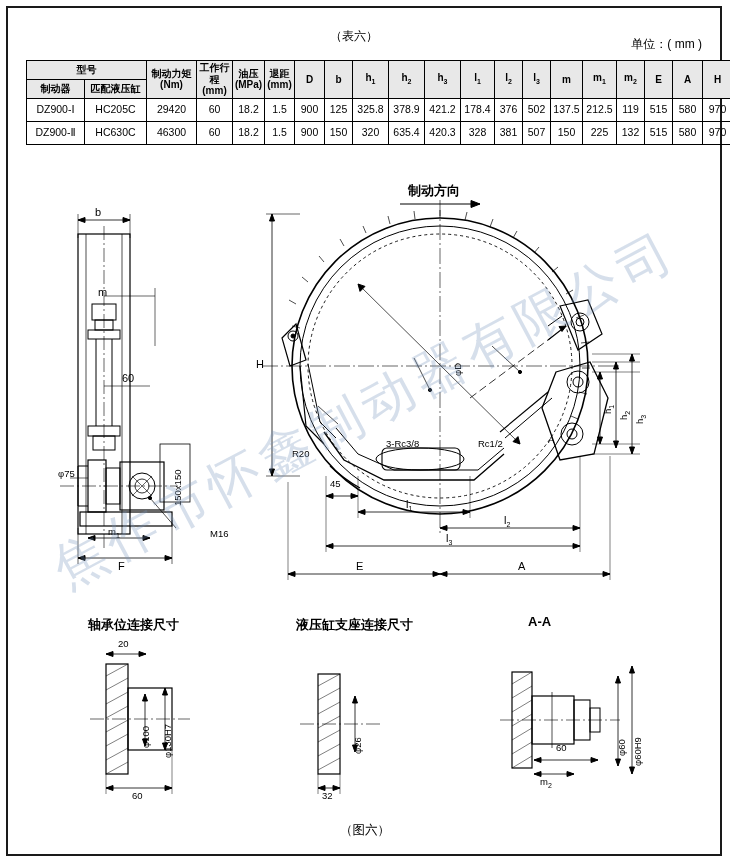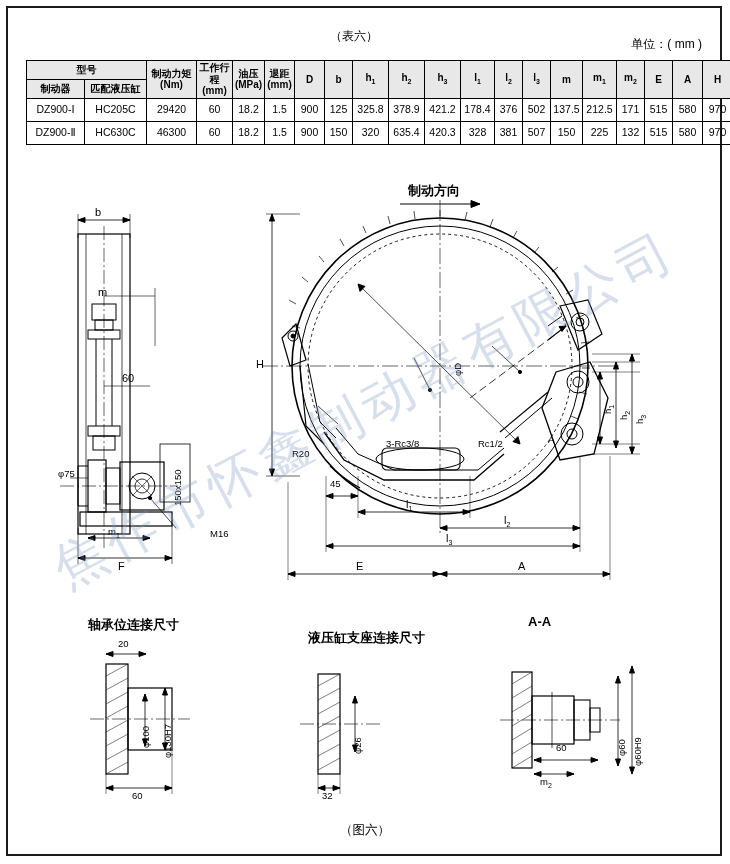--- a/index.html
+++ b/index.html
@@ -131,21 +131,21 @@
       <td>900</td>
       <td>125</td>
       <td>325.8</td>
       <td>378.9</td>
       <td>421.2</td>
       <td>178.4</td>
       <td>376</td>
       <td>502</td>
       <td>137.5</td>
       <td>212.5</td>
-      <td>171</td>
+      <td>119</td>
       <td>515</td>
       <td>580</td>
       <td>970</td>
 
     </tr>
     <tr class="row">
       <td>DZ900-Ⅱ</td>
       <td>HC630C</td>
       <td>46300</td>
       <td>60</td>
@@ -429,21 +429,21 @@
     <div class="lbl" style="left:406px;top:322px;">l<span class="sub">1</span></div>
     <div class="lbl" style="left:504px;top:338px;">l<span class="sub">2</span></div>
     <div class="lbl" style="left:446px;top:356px;">l<span class="sub">3</span></div>
     <div class="lbl" style="left:356px;top:384px;">E</div>
     <div class="lbl" style="left:518px;top:384px;">A</div>
     <div class="lbl sm rot90" style="left:602px;top:238px;">h<span class="sub">1</span></div>
     <div class="lbl sm rot90" style="left:618px;top:244px;">h<span class="sub">2</span></div>
     <div class="lbl sm rot90" style="left:634px;top:248px;">h<span class="sub">3</span></div>
 
     <div class="capt" style="left:88px;top:440px;">轴承位连接尺寸</div>
-    <div class="capt" style="left:308px;top:440px;margin-top:13px;">液压缸支座连接尺寸</div>
+    <div class="capt" style="left:296px;top:440px;">液压缸支座连接尺寸</div>
     <div class="capt" style="left:528px;top:438px;">A-A</div>
 
     <div class="lbl sm" style="left:118px;top:462px;">20</div>
     <div class="lbl sm rot90" style="left:140px;top:572px;">φ100</div>
     <div class="lbl sm rot90" style="left:162px;top:582px;">φ130H7</div>
     <div class="lbl sm" style="left:132px;top:614px;">60</div>
 
     <div class="lbl sm rot90" style="left:352px;top:578px;">φ26</div>
     <div class="lbl sm" style="left:322px;top:614px;">32</div>
 

